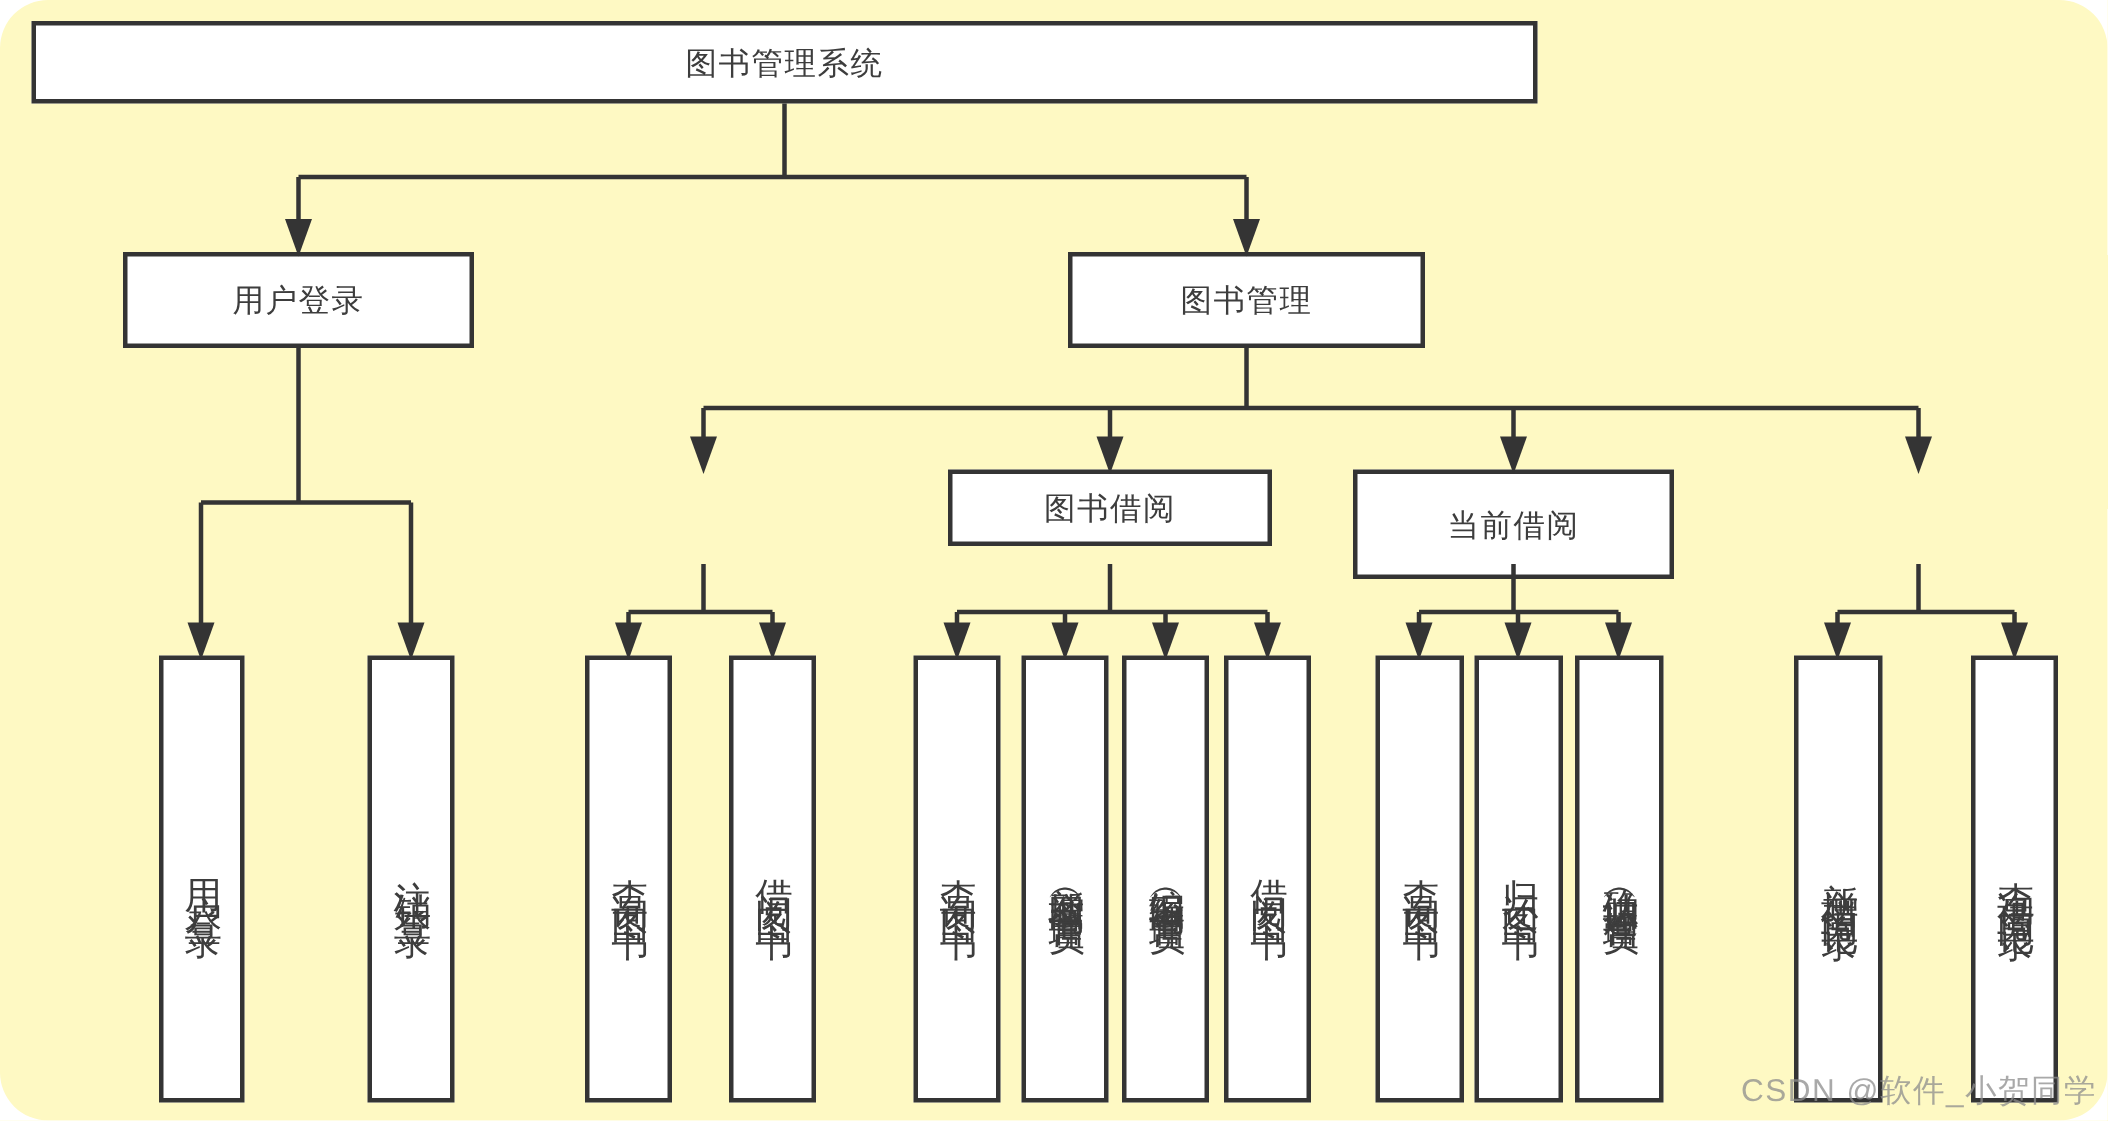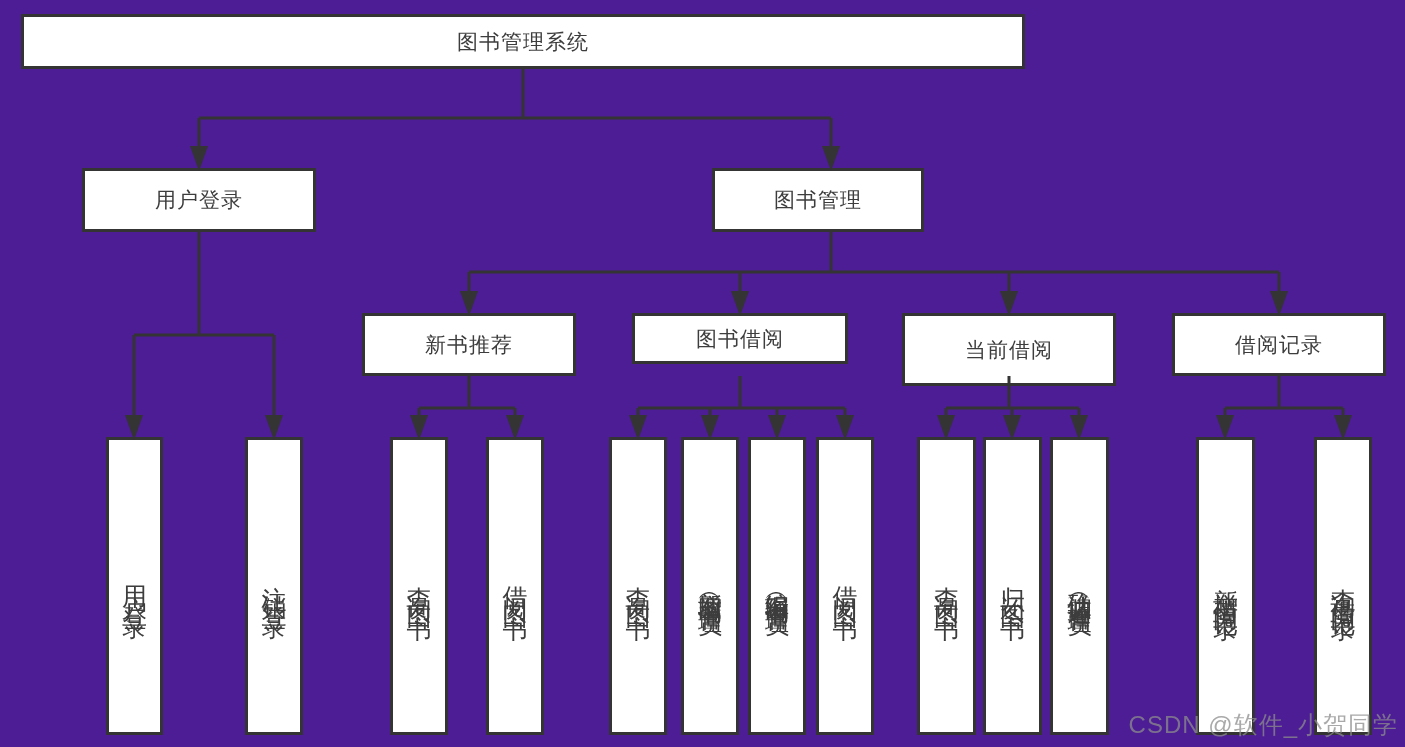--- a/index.html
+++ b/index.html
@@ -1,21 +1,22 @@
 <!DOCTYPE html>
 <html><head>
 <meta charset="utf-8">
 <style>
   html,body{margin:0;padding:0;background:#ffffff;}
   #canvas{
     position:relative;
     width:1405px;height:747px;
-    background:#4c1d95;
+    background:#fef9c3;
     font-family:"Liberation Sans","DejaVu Sans",sans-serif;
     overflow:hidden;
+    border-radius:32px;
   }
   #wires{position:absolute;left:0;top:0;z-index:2;pointer-events:none;}
   .node{
     position:absolute;
     box-sizing:border-box;
     border:3px solid #343434;
     background:#ffffff;
     display:flex;
     align-items:center;
     justify-content:center;
@@ -35,59 +36,53 @@
     line-height:1;
     color:#3d3d3d;
   }
   .ls10{letter-spacing:10px;}
   .ls6{letter-spacing:6px;}
   .ls3{letter-spacing:3px;font-size:24px;}
   #watermark{
     position:absolute;
     right:7px;
     bottom:6px;
-    font-size:24px;
+    font-size:21px;
     color:rgba(140,140,140,0.75);
     letter-spacing:1px;
     z-index:5;
     white-space:nowrap;
   }
 </style>
 </head>
 <body>
 
 <div id="canvas">
 
   <div class="node" style="left:21px;top:14px;width:1004px;height:55px">
     <span class="htext">图书管理系统</span>
   </div>
 
   <div class="node" style="left:82px;top:168px;width:234px;height:64px">
     <span class="htext">用户登录</span>
   </div>
 
-  <div class="node" style="left:712px;top:168px;width:212px;height:64px">
+  <div class="node" style="left:712px;top:168px;width:238px;height:64px">
     <span class="htext">图书管理</span>
   </div>
 
-  <div class="node" style="left:362px;top:313px;width:214px;height:63px">
-    <span class="htext">新书推荐</span>
-  </div>
 
   <div class="node" style="left:632px;top:313px;width:216px;height:51px">
     <span class="htext">图书借阅</span>
   </div>
 
   <div class="node" style="left:902px;top:313px;width:214px;height:73px">
     <span class="htext">当前借阅</span>
   </div>
 
-  <div class="node" style="left:1172px;top:313px;width:214px;height:63px">
-    <span class="htext">借阅记录</span>
-  </div>
 
   <div class="node" style="left:106px;top:437px;width:57px;height:298px">
     <span class="vtext ls10">用户登录</span>
   </div>
 
   <div class="node" style="left:245px;top:437px;width:58px;height:298px">
     <span class="vtext ls10">注销登录</span>
   </div>
 
   <div class="node" style="left:390px;top:437px;width:58px;height:298px">

